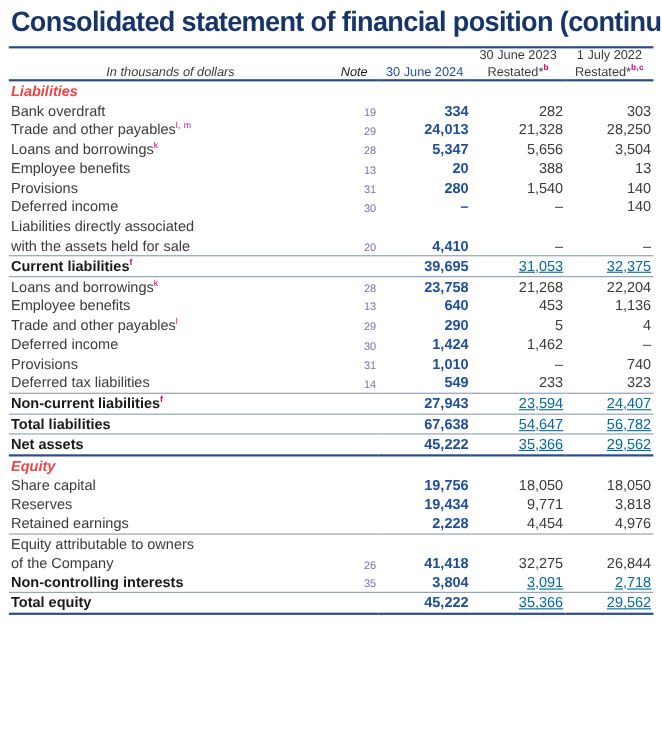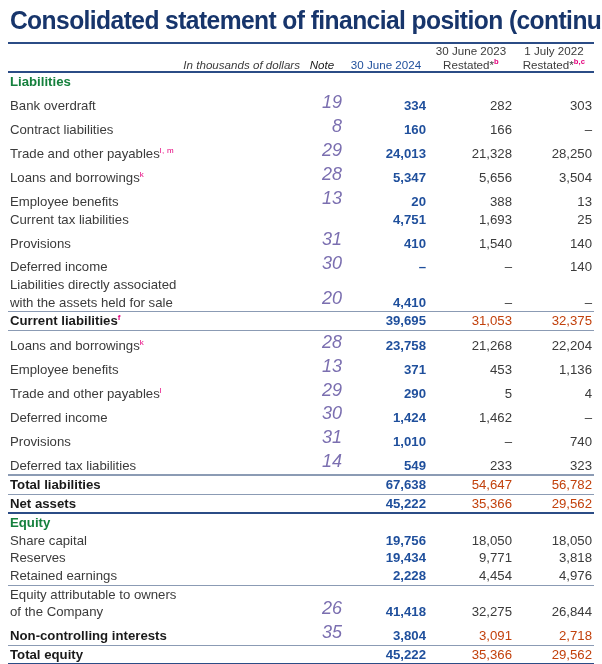--- a/index.html
+++ b/index.html
@@ -67,21 +67,21 @@
     padding-top: 7px;
     padding-bottom: 1px;
     line-height: 1.18;
     text-align: center;
     font-size: 11.6px;
     font-weight: bold;
     color: #3b3b3b;
     white-space: nowrap;
   }
   .hdr-row td.lbl {
-    text-align: right;
+    text-align: center;
     font-weight: normal;
     font-style: italic;
     font-size: 11.6px;
     color: #3b3b3b;
     padding-left: 2px;
   }
   .hdr-note { font-style: italic; color: #1a1a1a; }
   .hdr-blue { color: #1f4f9c; }
   .sup {
     color: #e5007d;
@@ -98,45 +98,45 @@
     text-align: right;
     white-space: nowrap;
     font-size: 13.2px;
   }
   .r td.lbl {
     text-align: left;
     padding-left: 2px;
     color: #3b3b3b;
   }
   .r td.note {
-    font-style: italic;
     color: #7b6fb0;
-    font-size: 18px;
+    font-size: 10px;
     padding-right: 2px;
   }
   .r td.v1 {
     color: #1f4f9c;
     font-weight: bold;
     padding-right: 2px;
     text-align: right;
   }
   .r td.v2, .r td.v3 {
     color: #3b3b3b;
     padding-right: 2px;
   }
 
   
   .r.section td.lbl {
-    color: #15803d;
+    color: #ef4444;
     font-weight: bold;
+    font-style: italic;
   }
 
   
   .r.total td.lbl { font-weight: bold; color: #1a1a1a; }
-  .r.total td.v2, .r.total td.v3 { color: #c2410c; }
+  .r.total td.v2, .r.total td.v3 { color: #0369a1; text-decoration: underline; }
 
   
   .lsup {
     color: #e5007d;
     font-size: 8px;
     vertical-align: super;
     letter-spacing: 0.3px;
   }
 
   
@@ -200,27 +200,20 @@
       </tr>
 
       <tr class="r">
     <td class="lbl"><span>Bank overdraft</span></td>
     <td class="note">19</td>
     <td class="v1">334</td>
     <td class="v2">282</td>
     <td class="v3">303</td>
   </tr>
         <tr class="r">
-    <td class="lbl"><span>Contract liabilities</span></td>
-    <td class="note">8</td>
-    <td class="v1">160</td>
-    <td class="v2">166</td>
-    <td class="v3">–</td>
-  </tr>
-        <tr class="r">
     <td class="lbl"><span>Trade and other payables</span><span class="lsup">l, m</span></td>
     <td class="note">29</td>
     <td class="v1">24,013</td>
     <td class="v2">21,328</td>
     <td class="v3">28,250</td>
   </tr>
         <tr class="r">
     <td class="lbl"><span>Loans and borrowings</span><span class="lsup">k</span></td>
     <td class="note">28</td>
     <td class="v1">5,347</td>
@@ -228,30 +221,23 @@
     <td class="v3">3,504</td>
   </tr>
         <tr class="r">
     <td class="lbl"><span>Employee benefits</span></td>
     <td class="note">13</td>
     <td class="v1">20</td>
     <td class="v2">388</td>
     <td class="v3">13</td>
   </tr>
         <tr class="r">
-    <td class="lbl"><span>Current tax liabilities</span></td>
-    <td class="note"></td>
-    <td class="v1">4,751</td>
-    <td class="v2">1,693</td>
-    <td class="v3">25</td>
-  </tr>
-        <tr class="r">
     <td class="lbl"><span>Provisions</span></td>
     <td class="note">31</td>
-    <td class="v1">410</td>
+    <td class="v1">280</td>
     <td class="v2">1,540</td>
     <td class="v3">140</td>
   </tr>
         <tr class="r">
     <td class="lbl"><span>Deferred income</span></td>
     <td class="note">30</td>
     <td class="v1">–</td>
     <td class="v2">–</td>
     <td class="v3">140</td>
   </tr>
@@ -281,21 +267,21 @@
         <tr class="r">
     <td class="lbl"><span>Loans and borrowings</span><span class="lsup">k</span></td>
     <td class="note">28</td>
     <td class="v1">23,758</td>
     <td class="v2">21,268</td>
     <td class="v3">22,204</td>
   </tr>
         <tr class="r">
     <td class="lbl"><span>Employee benefits</span></td>
     <td class="note">13</td>
-    <td class="v1">371</td>
+    <td class="v1">640</td>
     <td class="v2">453</td>
     <td class="v3">1,136</td>
   </tr>
         <tr class="r">
     <td class="lbl"><span>Trade and other payables</span><span class="lsup">l</span></td>
     <td class="note">29</td>
     <td class="v1">290</td>
     <td class="v2">5</td>
     <td class="v3">4</td>
   </tr>
@@ -316,20 +302,27 @@
         <tr class="r">
     <td class="lbl"><span>Deferred tax liabilities</span></td>
     <td class="note">14</td>
     <td class="v1">549</td>
     <td class="v2">233</td>
     <td class="v3">323</td>
   </tr>
         <tr class="rulerow">
           <td class="rule-thin" colspan="5"></td>
         </tr>
+        <tr class="r total">
+    <td class="lbl"><span>Non-current liabilities</span><span class="lsup">f</span></td>
+    <td class="note"></td>
+    <td class="v1">27,943</td>
+    <td class="v2">23,594</td>
+    <td class="v3">24,407</td>
+  </tr>
         <tr class="rulerow">
           <td class="rule-thin" colspan="5"></td>
         </tr>
         <tr class="r total">
     <td class="lbl"><span>Total liabilities</span></td>
     <td class="note"></td>
     <td class="v1">67,638</td>
     <td class="v2">54,647</td>
     <td class="v3">56,782</td>
   </tr>

